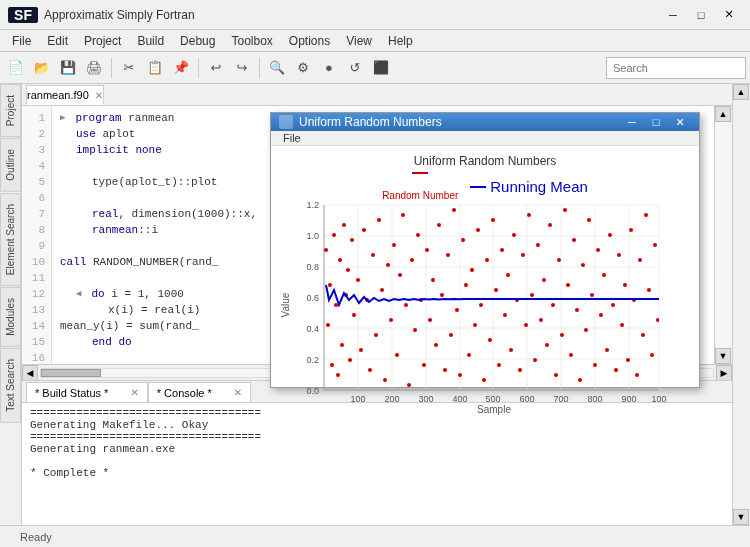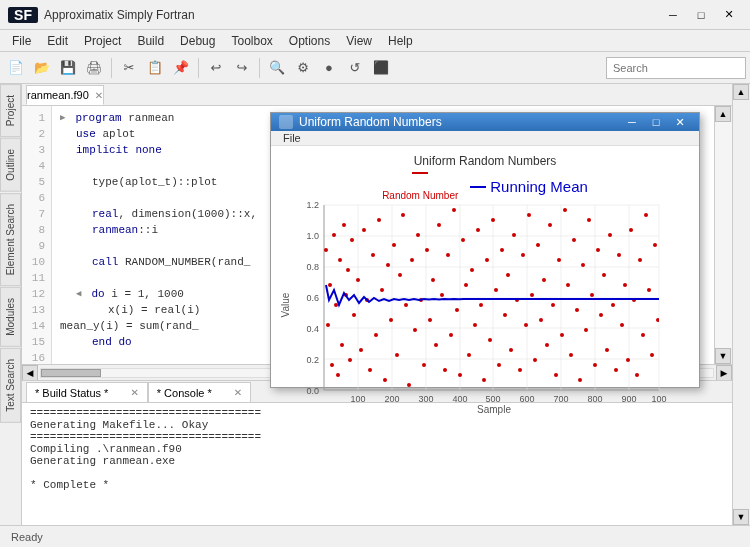--- a/index.html
+++ b/index.html
@@ -42,21 +42,21 @@
     .kw { color: #00008b; }
 
     
     .bottom-panel { height: 145px; border-top: 1px solid #ccc; background: #fff; display: flex; flex-direction: column; }
     .bottom-tabs { height: 22px; display: flex; align-items: flex-end; background: #f0f0f0; border-bottom: 1px solid #ccc; padding-left: 4px; }
     .bottom-tab { display: flex; align-items: center; height: 20px; padding: 0 8px; border: 1px solid #ccc; border-bottom: none; background: white; font-size: 11px; cursor: pointer; gap: 22px; }
     .bottom-tab-close { font-size: 10px; color: #888; }
     .bottom-content { flex: 1; overflow: hidden; font-family: 'Courier New', monospace; font-size: 11px; padding: 4px 8px; color: #333; }
 
     
-    .status-bar { height: 22px; background: #f0f0f0; border-top: 1px solid #ccc; display: flex; align-items: center; padding: 0 11px; font-size: 11px; color: #555; }
+    .status-bar { height: 22px; background: #f0f0f0; border-top: 1px solid #ccc; display: flex; align-items: center; padding: 0 20px; font-size: 11px; color: #555; }
 
     
     .float-window { position: absolute; top: 112px; left: 270px; width: 430px; height: 276px; background: white; border: 1px solid #999; box-shadow: 3px 3px 8px rgba(0,0,0,0.3); display: flex; flex-direction: column; }
     .float-title { background: linear-gradient(to bottom, #4a90d9, #2e70b8); height: 24px; display: flex; align-items: center; padding: 0 8px; color: white; font-size: 12px; font-weight: 500; gap: 6px; justify-content: space-between; cursor: move; }
     .float-title-left { display: flex; align-items: center; gap: 6px; }
     .float-icon { width: 14px; height: 14px; background: rgba(255,255,255,0.3); border-radius: 2px; }
     .float-controls { display: flex; gap: 2px; }
     .float-btn { width: 22px; height: 18px; border: none; background: transparent; color: white; cursor: pointer; font-size: 11px; display: flex; align-items: center; justify-content: center; }
     .float-menu { height: 18px; background: #f0f0f0; border-bottom: 1px solid #ddd; display: flex; align-items: center; padding: 0 6px; font-size: 11px; }
     .float-menu-item { padding: 1px 6px; cursor: pointer; color: #333; }
@@ -178,21 +178,21 @@
           </div>
         <div class="code-line">&nbsp;</div>
         <div class="code-line">
             <span style="margin-left:32px;"><span class="kw">real</span>, dimension(1000)::x,</span>
           </div>
         <div class="code-line">
             <span style="margin-left:32px;"><span class="kw">ranmean</span>::i</span>
           </div>
         <div class="code-line">&nbsp;</div>
         <div class="code-line">
-            <span style="margin-left:32px;"><span class="kw">call</span> RANDOM_NUMBER(rand_</span>
+            <span style=""><span class="kw">call</span> RANDOM_NUMBER(rand_</span>
           </div>
         <div class="code-line">&nbsp;</div>
         <div class="code-line">
             <span style="margin-left:16px;margin-right:4px;color:#888;font-size:9px;">◀</span>
             <span style="margin-left:0;"><span class="kw">do</span> i = 1, 1000</span>
           </div>
         <div class="code-line">
             <span style="margin-left:48px;">x(i) = real(i)</span>
           </div>
         <div class="code-line">
@@ -228,21 +228,20 @@
         </div>
         <div class="bottom-tab">
           <span>* Console *</span>
           <span class="bottom-tab-close">✕</span>
         </div>
       </div>
       <div class="bottom-content">
         <div>===================================</div>
         <div>Generating Makefile... Okay</div>
         <div>===================================</div>
-        <div>Compiling .\ranmean.f90</div>
         <div>Generating ranmean.exe</div>
         <div>&nbsp;</div>
         <div>* Complete *</div>
       </div>
     </div>
 
   </div>
 
   <div style="width:18px;background:#f0f0f0;border-left:1px solid #ccc;display:flex;flex-direction:column;">
     <div style="width:16px;height:16px;background:#e0e0e0;border:1px solid #bbb;font-size:9px;display:flex;align-items:center;justify-content:center;cursor:pointer;">▲</div>

